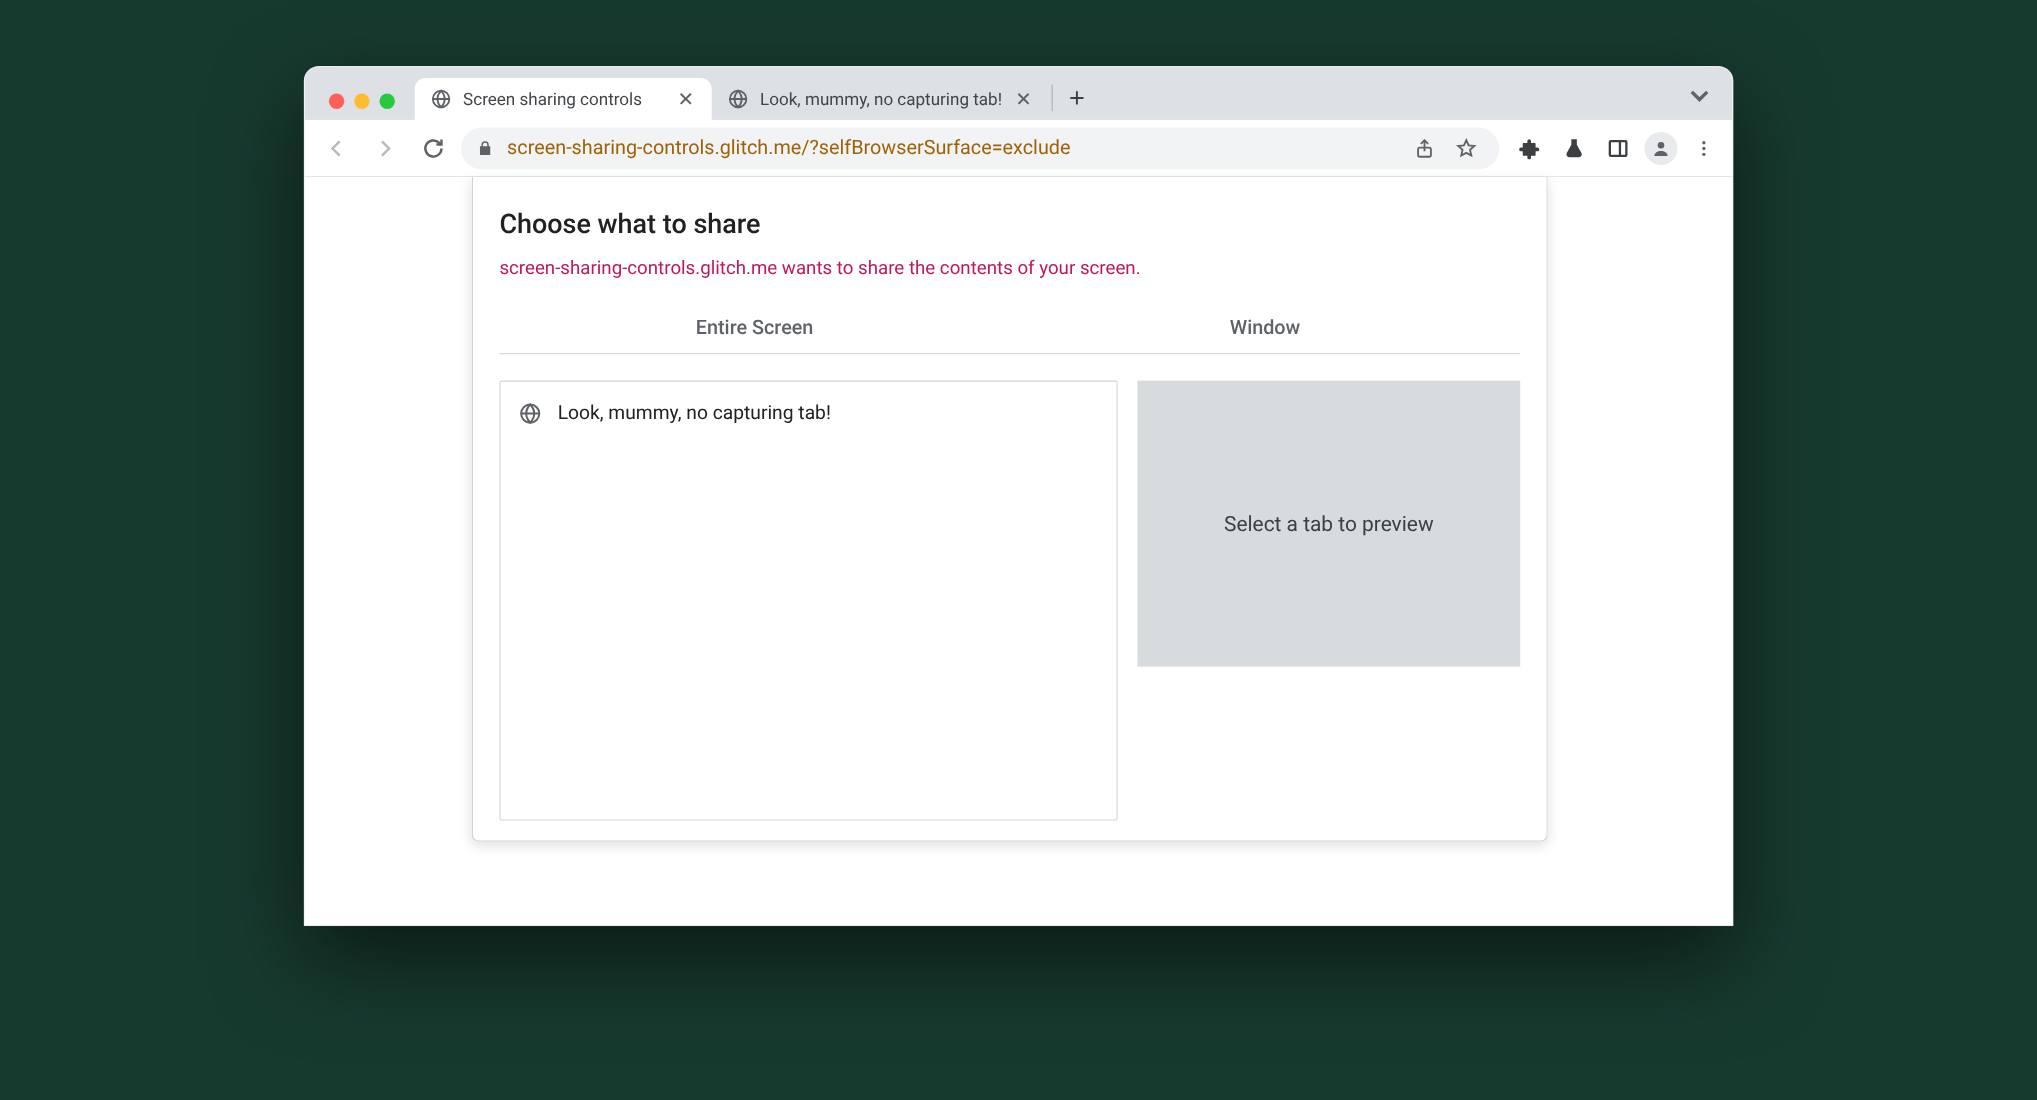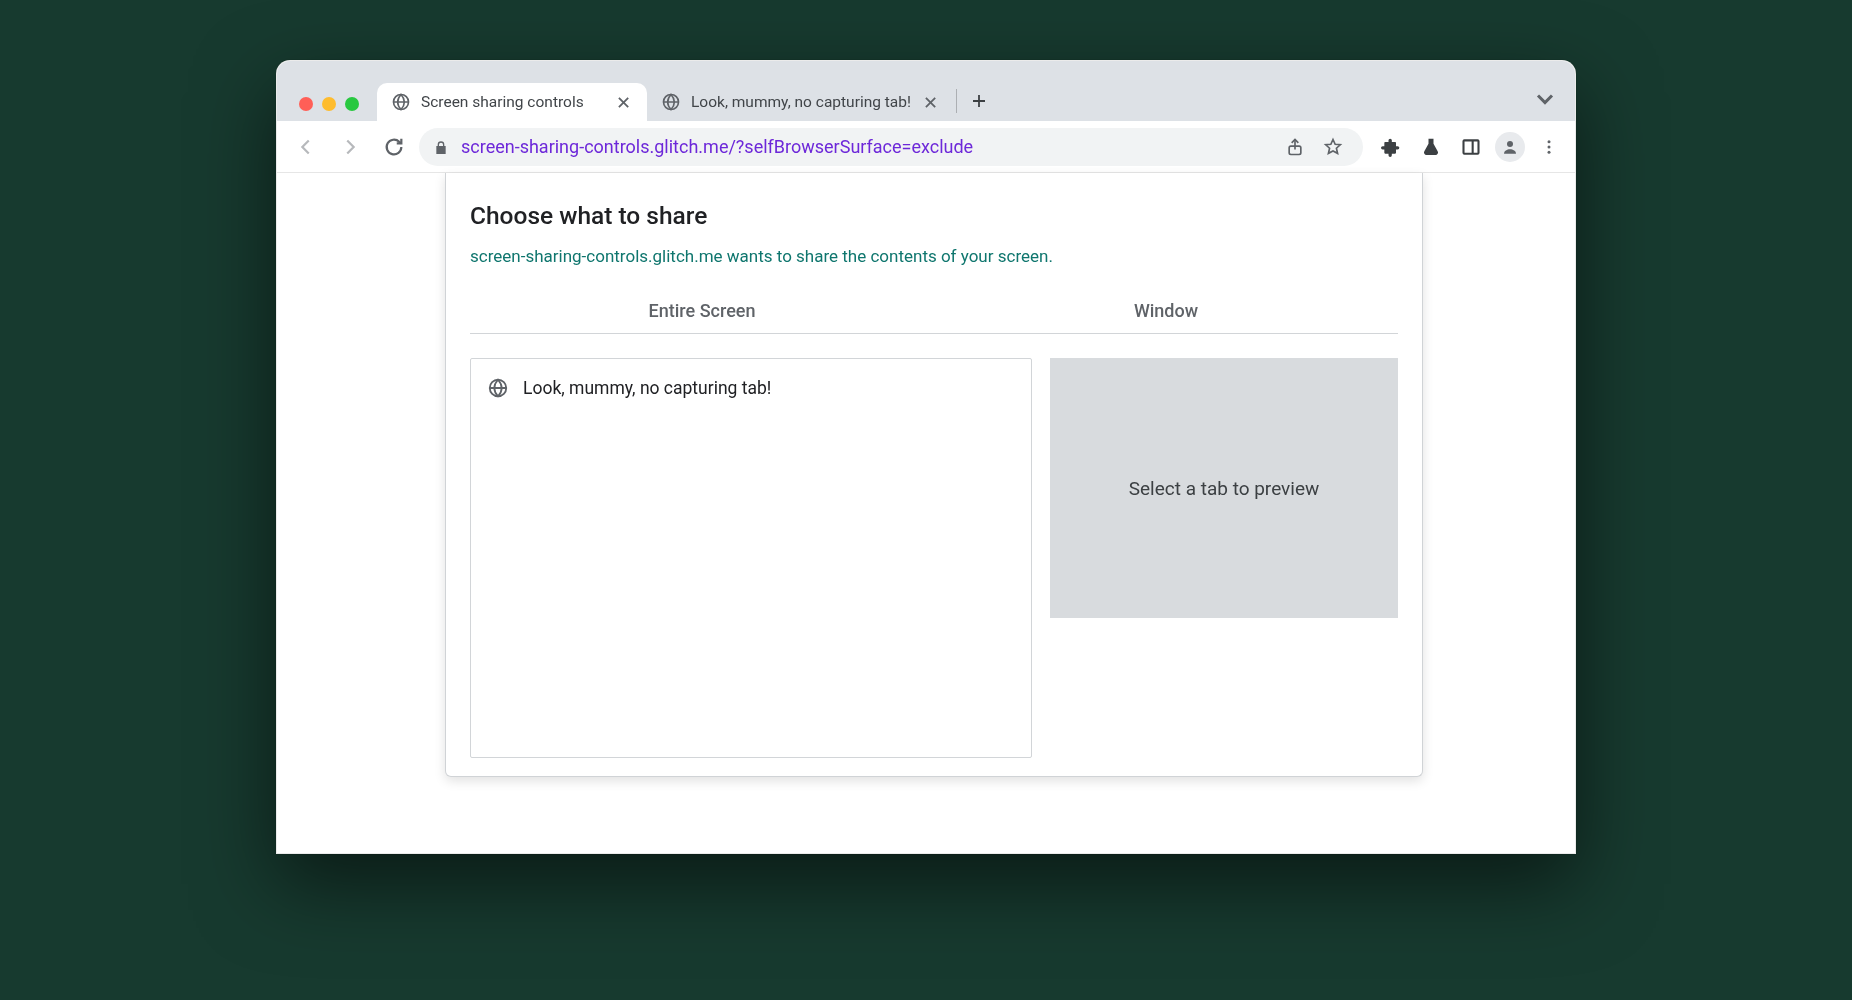--- a/index.html
+++ b/index.html
@@ -19,21 +19,21 @@
     border-radius: 14px 14px 0 0;
     box-shadow: 0 30px 80px rgba(0,0,0,0.55), 0 0 0 1px rgba(0,0,0,0.05);
     overflow: hidden;
     border: 1px solid rgba(0,0,0,0.08);
   }
   
   .tab-strip {
     display: flex;
     align-items: flex-end;
     background: #dde1e6;
-    height: 60px;
+    height: 48px;
     padding-left: 16px;
     position: relative;
   }
   .traffic-lights {
     display: flex;
     gap: 9px;
     align-items: center;
     padding: 0 10px 10px 6px;
   }
   .tl { width: 14px; height: 14px; border-radius: 50%; }
@@ -122,21 +122,21 @@
   .tb-btn.disabled { color: #b7b9bc; }
   .omnibox {
     flex: 1;
     display:flex;
     align-items:center;
     height: 38px;
     background: #f1f3f4;
     border-radius: 20px;
     padding: 0 14px;
     gap: 12px;
-    color:#6d28d9;
+    color:#a16207;
     font-size: 18px;
   }
   .lock-icon {
     width: 16px; height: 16px;
     color:#5f6368;
     flex-shrink:0;
   }
   .omnibox-text {
     flex:1;
     white-space:nowrap;
@@ -161,40 +161,40 @@
     display:flex; align-items:center; justify-content:center;
   }
   
   .content {
     position: relative;
     background:#fff;
     min-height: 680px;
   }
   .share-dialog {
     position:absolute;
-    left: 168px;
+    left: 152px;
     top: 0;
     width: 978px;
     background:#fff;
     border: 1px solid #d0d3d6;
     border-top: none;
     border-radius: 0 0 6px 6px;
     box-shadow: 0 4px 12px rgba(0,0,0,0.12);
     padding: 0;
   }
   .dlg-inner { padding: 28px 24px 18px 24px; }
   .dlg-title {
     font-size: 24.5px;
     font-weight: 500;
     color:#202124;
     margin-bottom: 16px;
   }
   .dlg-sub {
     font-size: 17px;
-    color:#0f766e;
+    color:#be185d;
     margin-bottom: 20px;
   }
   .surface-tabs {
     display:flex;
     border-bottom: 1px solid #d2d5d8;
   }
   .stab {
     flex:1;
     text-align:center;
     padding: 14px 8px 12px 8px;

